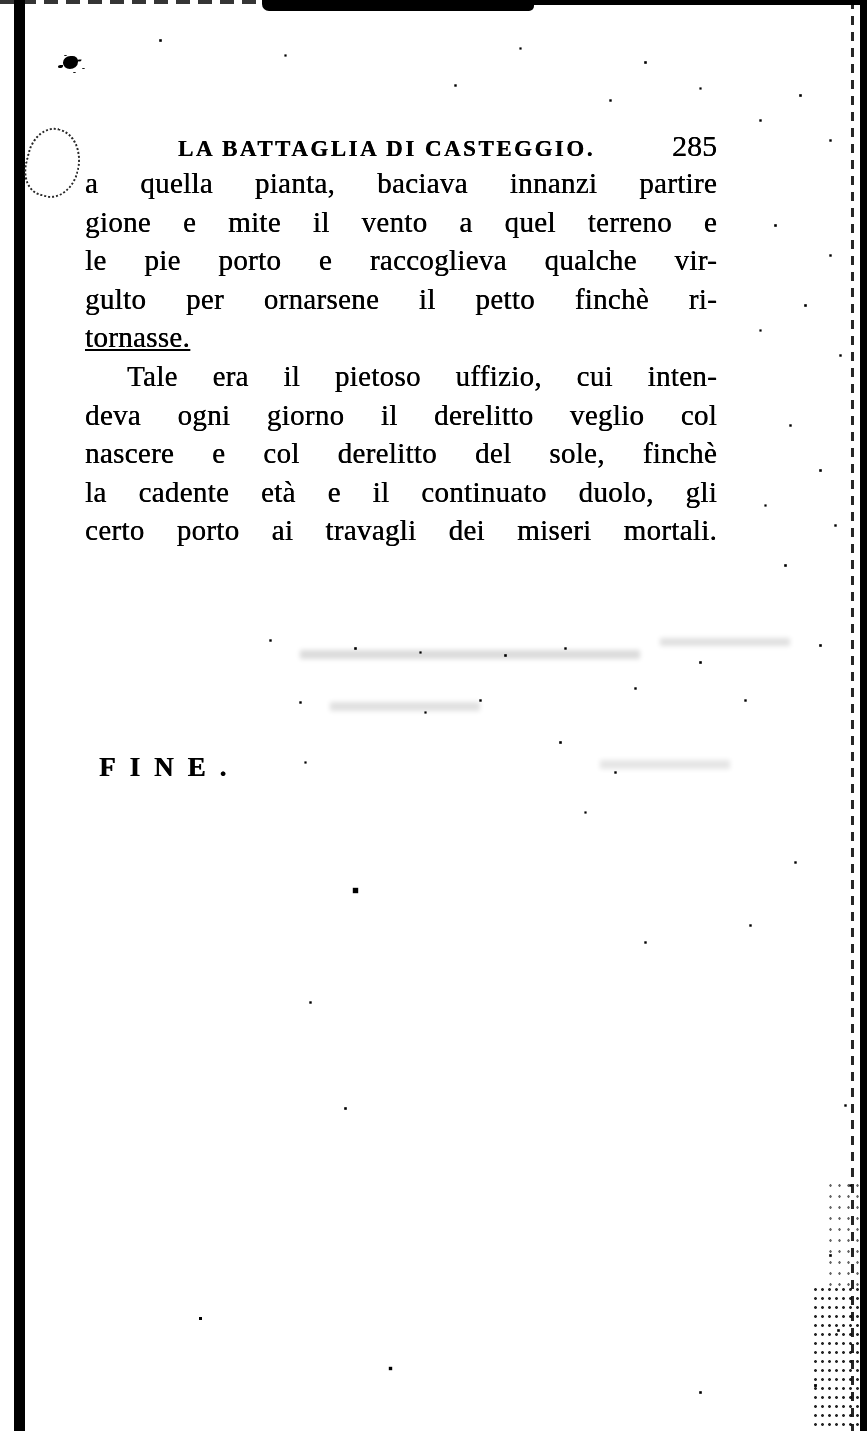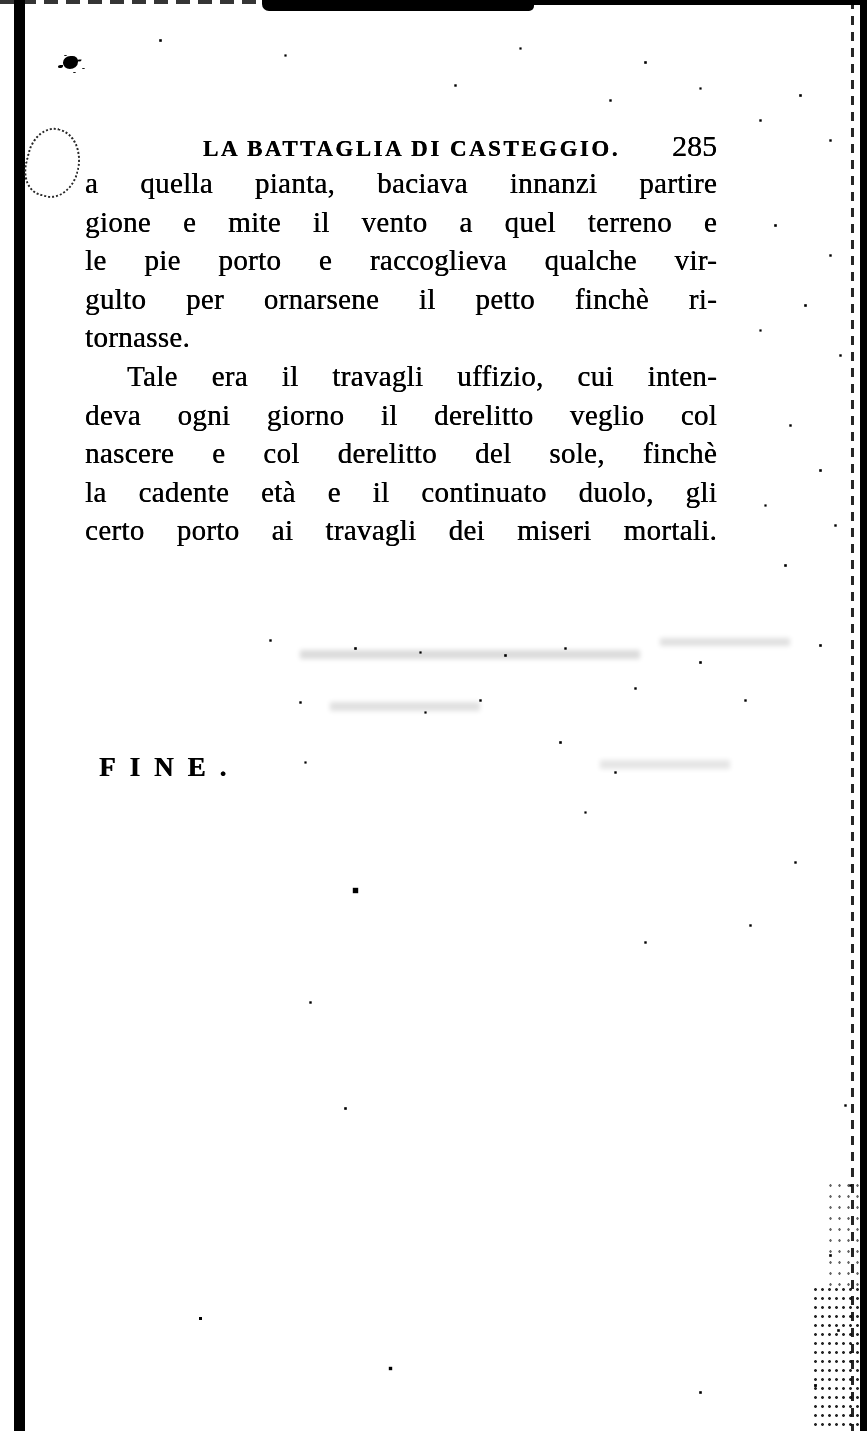--- a/index.html
+++ b/index.html
@@ -80,41 +80,41 @@
     background-image:radial-gradient(#000 .9px, transparent 1.4px);
     background-size:9px 11px; opacity:.6;
   }
 
   
   .running-head{
     position:absolute; left:85px; top:129px; width:632px;
     display:flex; align-items:baseline;
   }
   .head-title{
-    margin-left:118px;
+    margin-left:93px;
     font-size:23px; font-weight:700; letter-spacing:2.5px;
     white-space:nowrap;
     text-shadow:.3px 0 0 currentColor;
   }
   .head-pageno{
     margin-left:auto;
     font-size:30px; font-weight:400;
     text-shadow:.3px 0 0 currentColor;
   }
 
   .textblock{ position:absolute; left:85px; top:164px; width:632px; }
   .line{
     font-size:29px; line-height:38.6px; height:38.6px;
     text-align:justify; text-align-last:justify;
     letter-spacing:.3px;
     text-shadow:.35px 0 0 currentColor;
     white-space:nowrap;
   }
   .line.justified{ white-space:normal; }
-  .line.flush-left{ text-align:left; text-align-last:left; }
+  .line.flush-left{ text-align:left; text-align-last:left;text-decoration:underline; }
   .line.indent{ text-indent:42px; }
 
   .fine{
     position:absolute; left:85px; top:752px; width:632px;
     font-size:27px; font-weight:700; letter-spacing:14px;
     padding-left:14px; box-sizing:border-box;
     text-shadow:.4px 0 0 currentColor;
   }
 </style>
 </head>
@@ -142,21 +142,21 @@
     <span class="head-title">LA BATTAGLIA DI CASTEGGIO.</span>
     <span class="head-pageno">285</span>
   </div>
 
   <div class="textblock">
     <div class="line justified">a quella pianta, baciava innanzi partire</div>
     <div class="line justified">gione e mite il vento a quel terreno e</div>
     <div class="line justified">le pie porto e raccoglieva qualche vir-</div>
     <div class="line justified">gulto per ornarsene il petto finchè ri-</div>
     <div class="line flush-left">tornasse.</div>
-    <div class="line justified indent">Tale era il travagli uffizio, cui inten-</div>
+    <div class="line justified indent">Tale era il pietoso uffizio, cui inten-</div>
     <div class="line justified">deva ogni giorno il derelitto veglio col</div>
     <div class="line justified">nascere e col derelitto del sole, finchè</div>
     <div class="line justified">la cadente età e il continuato duolo, gli</div>
     <div class="line justified">certo porto ai travagli dei miseri mortali.</div>
   </div>
 
   <div class="fine">FINE.</div>
 
 </div>
 

